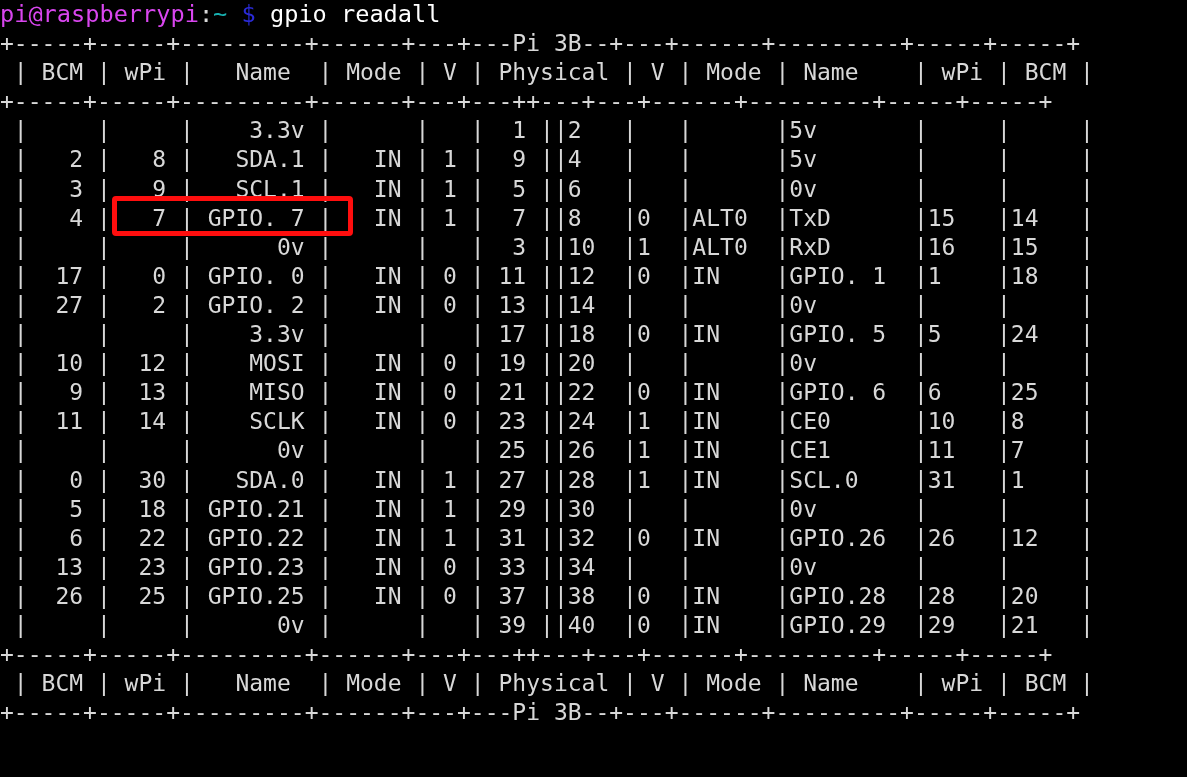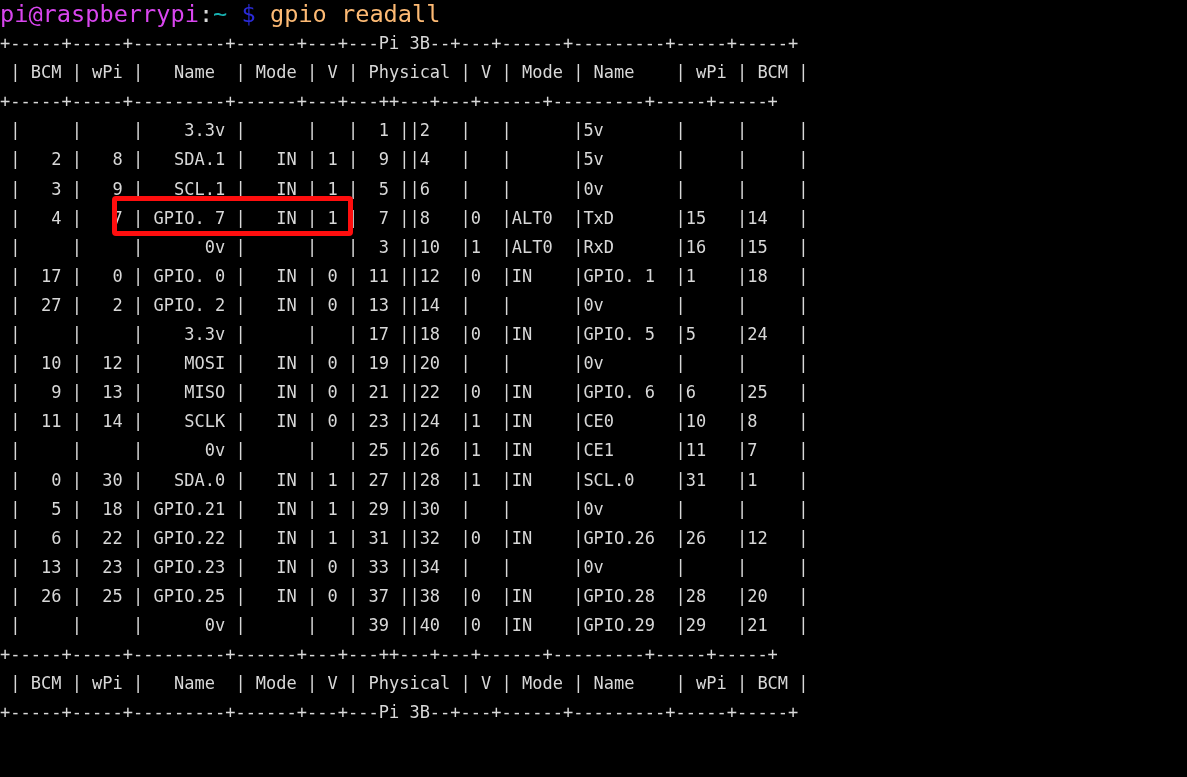--- a/index.html
+++ b/index.html
@@ -16,39 +16,39 @@
   #terminal {
     position: relative;
     width: 1187px;
     height: 777px;
     background: #000000;
     padding: 0;
     box-sizing: border-box;
   }
   .line {
     font-family: "DejaVu Sans Mono", "Liberation Mono", monospace;
-    font-size: 17px;
+    font-size: 23px;
     line-height: 29.1px;
     letter-spacing: 0px;
     white-space: pre;
     color: #d8d8d8;
     height: 29.1px;
   }
   .prompt-line {
     font-family: "DejaVu Sans Mono", "Liberation Mono", monospace;
     font-size: 23.6px;
     line-height: 29.1px;
     white-space: pre;
     height: 29.1px;
   }
   .c-user   { color: #d946ef; }
   .c-colon  { color: #d8d8d8; }
   .c-path   { color: #18b2b2; }
   .c-dollar { color: #2a2ad6; }
-  .c-cmd    { color: #fdba74; }
+  .c-cmd    { color: #ffffff; }
   .table-body { position: relative; }
   #highlight-box {
     position: absolute;
     border: 5px solid #ff0e0e;
     border-radius: 4px;
     box-sizing: border-box;
     pointer-events: none;
   }
 </style>
 </head>

